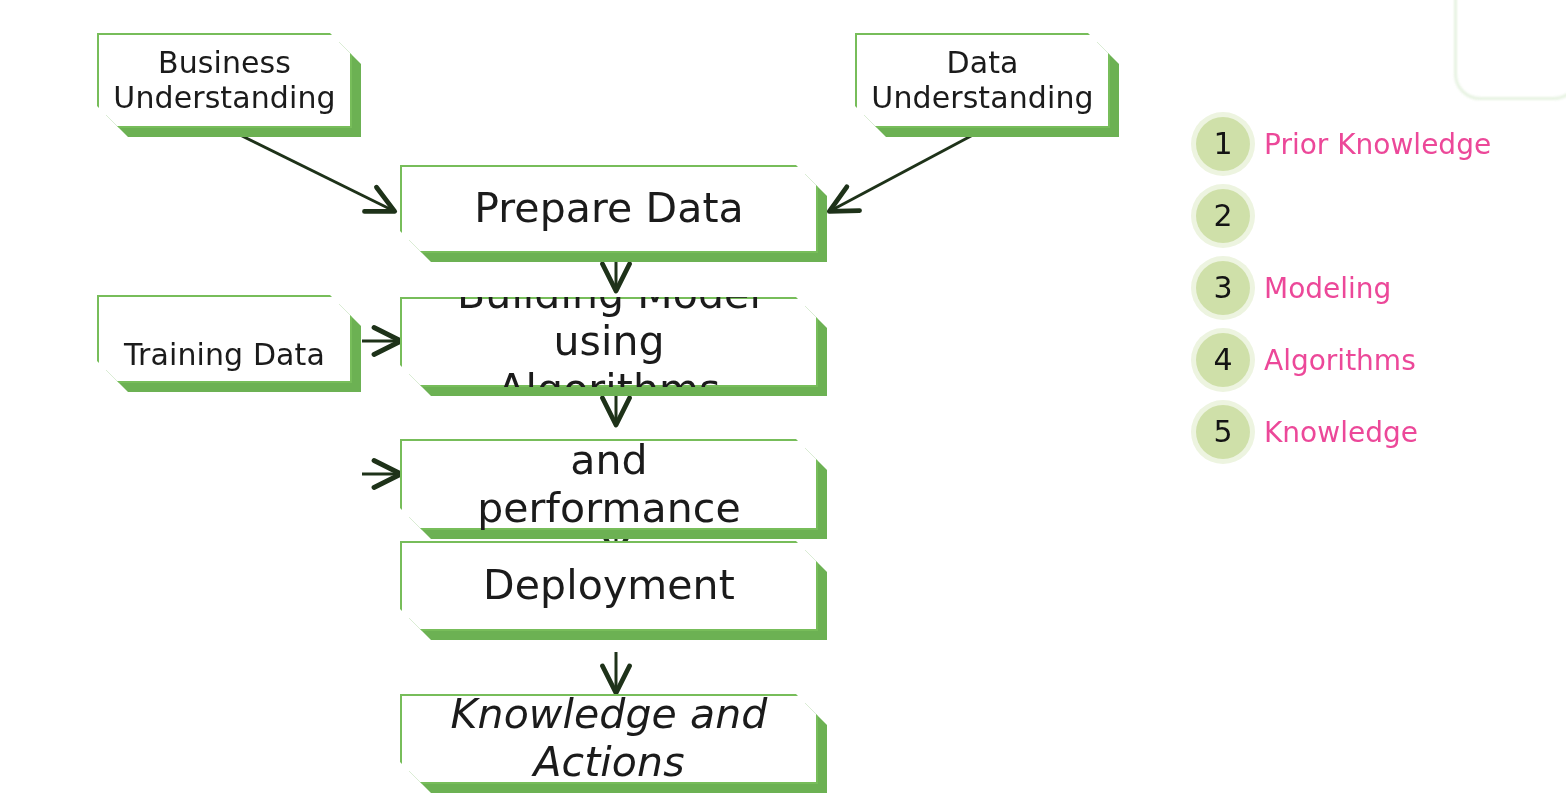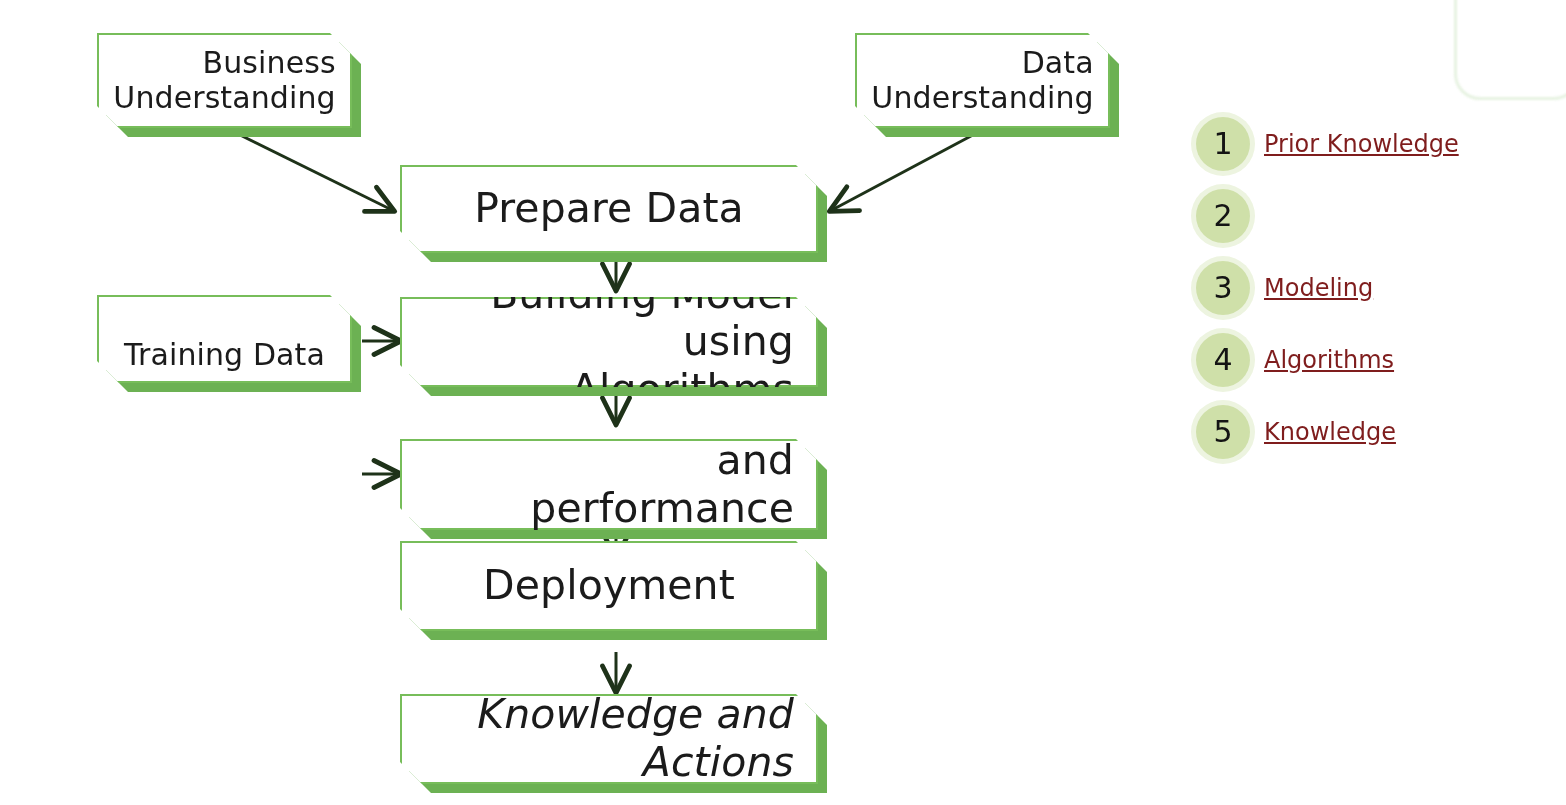--- a/index.html
+++ b/index.html
@@ -68,21 +68,21 @@
       22px 100%,
       0 calc(100% - 22px)
     );
     display: flex;
     align-items: center;
     justify-content: center;
   }
   .node .label {
     position: relative;
     color: #1b1b1b;
-    text-align: right;
+    text-align: center;
     line-height: 1.16;
     font-weight: 400;
     letter-spacing: 0.1px;
     padding: 0 22px;
     white-space: pre-line;
   }
 
   .size-side .label { font-size: 30px; margin-top: 33px; }
   .size-main .label { font-size: 41px; }
   .size-top  .label { font-size: 30px; }
@@ -121,24 +121,23 @@
     align-items: center;
     justify-content: center;
   }
   .badge span {
     font-size: 30px;
     color: #141414;
     line-height: 1;
   }
   .legend-text {
     margin-left: 14px;
-    font-size: 24px;
-    color: #7f1d1d;
+    font-size: 28px;
+    color: #ec4899;
     white-space: nowrap;
-    text-decoration: underline;
   }
 </style>
 </head>
 <body>
 
 <div id="canvas">
 
   <div class="page-edge"></div>
 
   <svg class="connectors" viewBox="0 0 1566 805" xmlns="http://www.w3.org/2000/svg">

